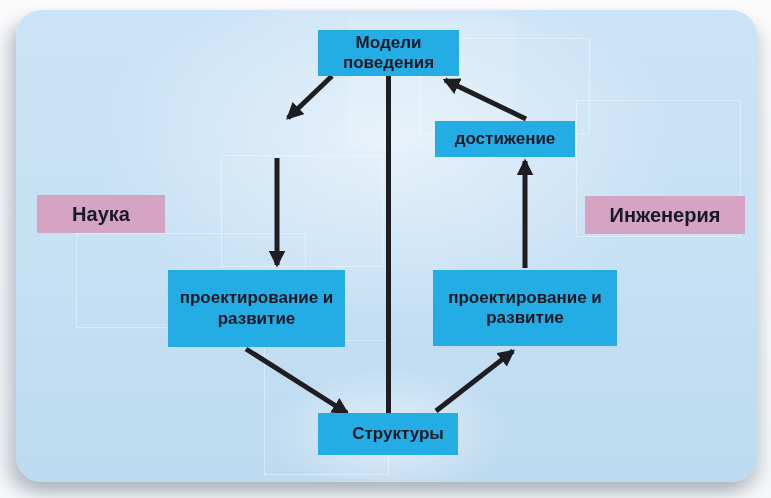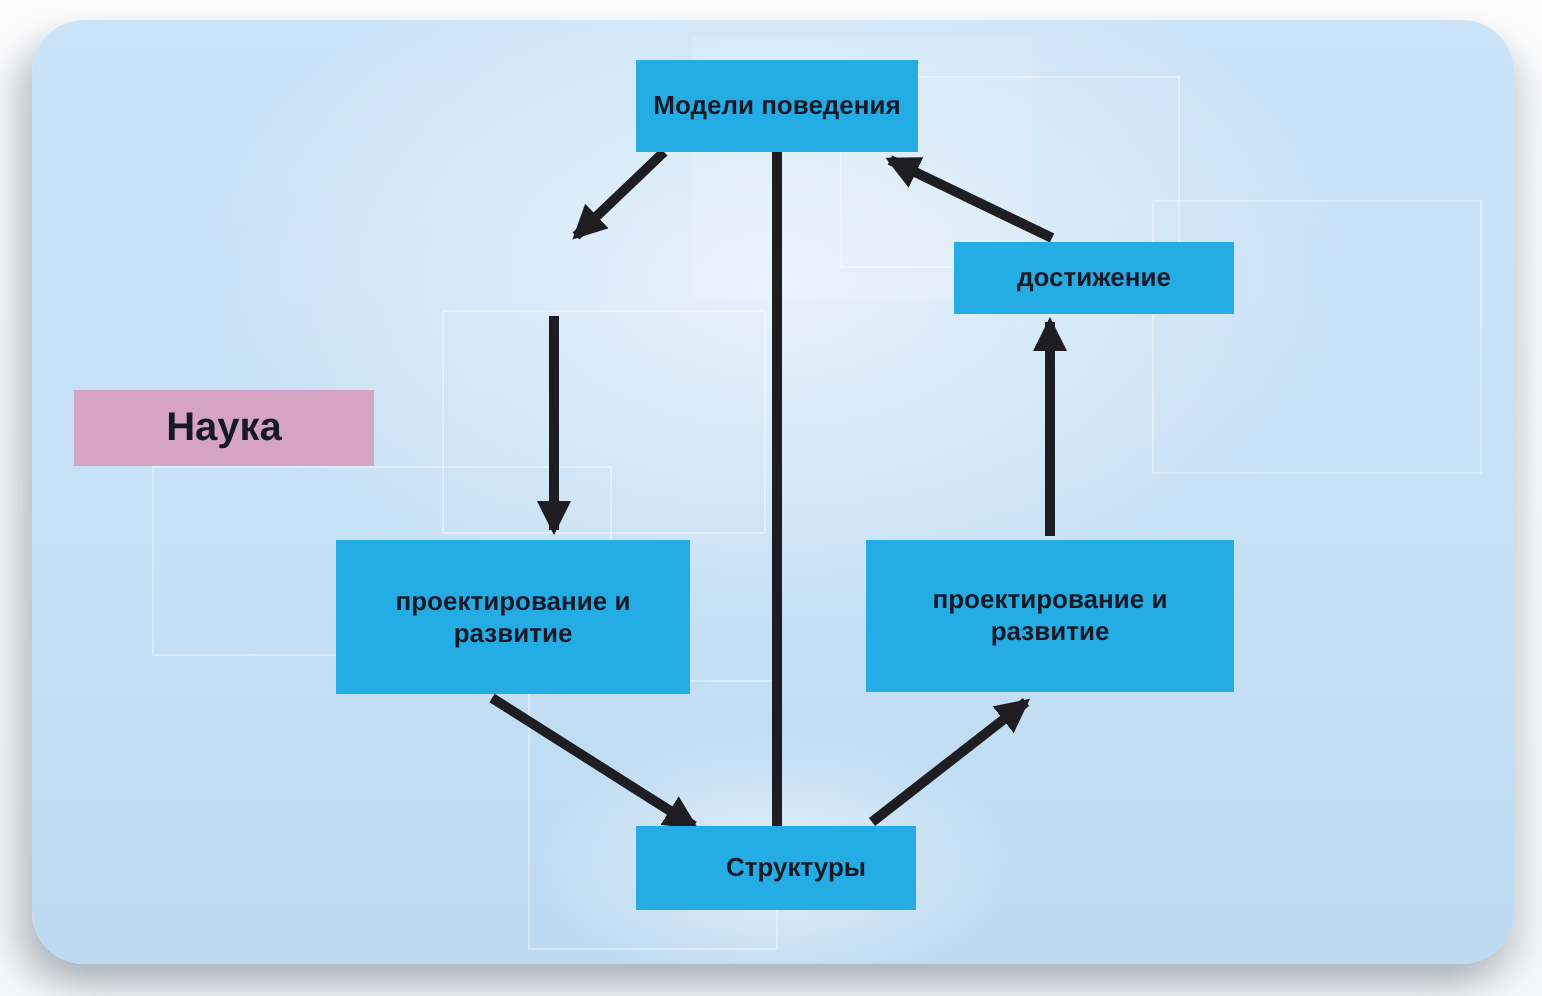--- a/index.html
+++ b/index.html
@@ -30,28 +30,28 @@
   .halo{
     position:absolute;pointer-events:none;
     background:radial-gradient(closest-side, rgba(255,255,255,0.55), rgba(255,255,255,0));
   }
   svg.edges{position:absolute;left:0;top:0;width:741px;height:472px;}
   .edge{stroke:var(--arrow-color);stroke-width:5;fill:none;}
   .arrowhead-path{fill:var(--arrow-color);}
   .node{
     position:absolute;display:flex;align-items:center;justify-content:center;
     text-align:center;font-weight:bold;color:var(--text-dark);
-    font-size:13px;line-height:1.2;padding:2px 6px;
+    font-size:17px;line-height:1.2;padding:2px 6px;
   }
   .node.cyan{background:var(--node-cyan);}
   .node.pink{background:var(--node-pink);font-size:20px;}
   .n-models{left:302px;top:20px;width:141px;height:46px;}
   .n-observation{left:191px;top:112px;width:140px;height:36px;}
-  .n-achievement{left:419px;top:111px;width:140px;height:36px;margin-left:42px;}
-  .n-science{left:21px;top:185px;width:150px;height:38px;}
+  .n-achievement{left:419px;top:111px;width:140px;height:36px;}
+  .n-science{left:21px;top:185px;width:128px;height:38px;}
   .n-engineering{left:569px;top:186px;width:160px;height:38px;}
   .n-design-left{left:152px;top:260px;width:177px;height:77px;}
   .n-design-right{left:417px;top:260px;width:184px;height:76px;}
   .n-structures{left:302px;top:403px;width:140px;height:42px;padding-left:26px;}
 </style>
 </head>
 <body>
 
 <div class="card">
 
@@ -74,16 +74,17 @@
     <line class="edge" x1="510" y1="109" x2="429" y2="70" marker-end="url(#ah)"></line>
     <line class="edge" x1="261" y1="148" x2="261" y2="255" marker-end="url(#ah)"></line>
     <line class="edge" x1="509" y1="258" x2="509" y2="151" marker-end="url(#ah)"></line>
     <line class="edge" x1="230" y1="339" x2="331" y2="403" marker-end="url(#ah)"></line>
     <line class="edge" x1="420" y1="401" x2="497" y2="341" marker-end="url(#ah)"></line>
   </svg>
 
   <div class="node cyan n-models">Модели поведения</div>
   <div class="node cyan n-achievement">достижение</div>
   <div class="node pink n-science">Наука</div>
+  <div class="node pink n-engineering">Инженерия</div>
   <div class="node cyan n-design-left">проектирование и развитие</div>
   <div class="node cyan n-design-right">проектирование и развитие</div>
   <div class="node cyan n-structures">Структуры</div>
 </div>
 
 </body></html>

